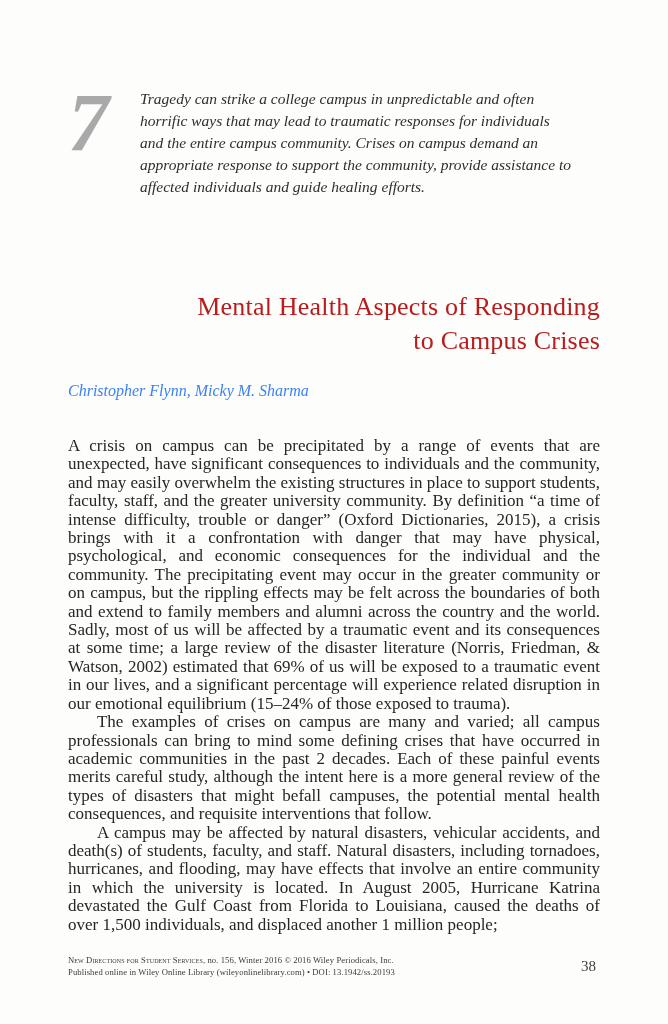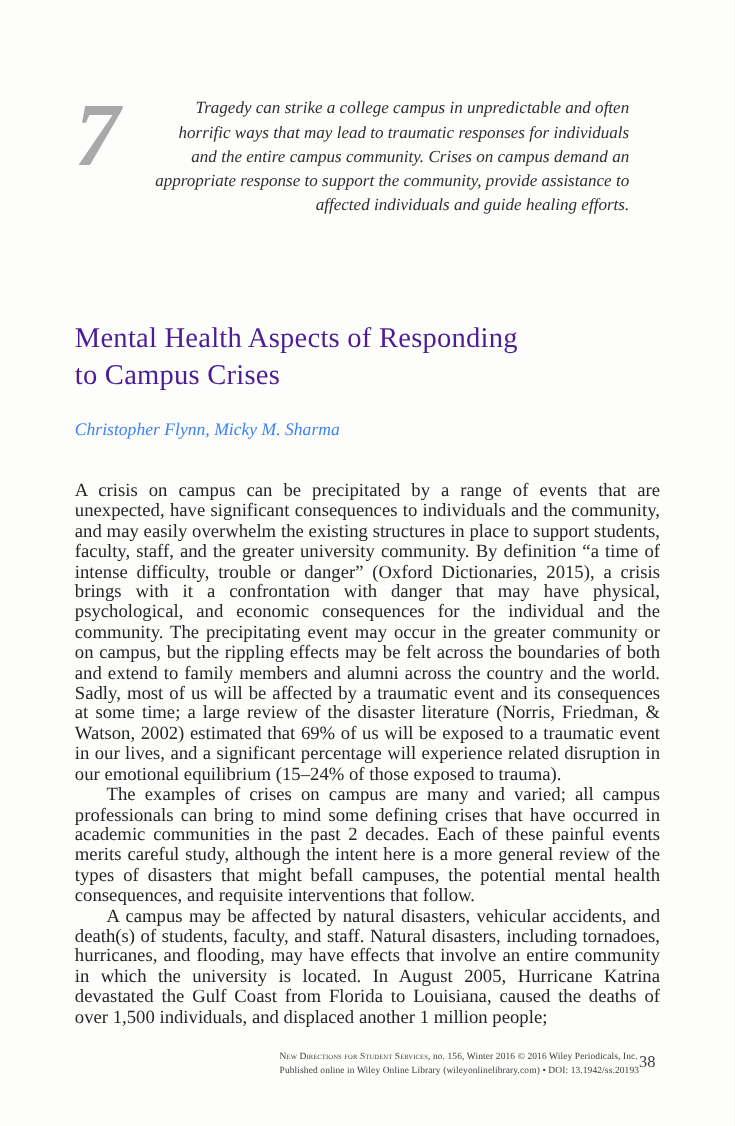--- a/index.html
+++ b/index.html
@@ -27,30 +27,30 @@
     color: #a9a9a9;
     font-weight: 600;
   }
   .epigraph {
     flex: 1;
     max-width: 432px;
     font-style: italic;
     font-size: 15.5px;
     line-height: 22px;
     color: #2e2e2e;
-    text-align: right;
   }
   .chapter-title {
     margin-top: 92px;
     font-size: 26px;
     line-height: 34px;
     font-weight: normal;
     letter-spacing: 0.2px;
-    color: #4c1d95;
+    color: #b91c1c;
     white-space: pre-line;
+    text-align: right;
   }
   .authors {
     margin-top: 24px;
     font-style: italic;
     font-size: 16px;
     color: #3b82f6;
   }
   .body-text {
     margin-top: 37px;
     font-size: 17px;
@@ -59,21 +59,21 @@
     color: #262626;
   }
   .body-text p { margin: 0; }
   .body-text p.indent { text-indent: 1.7em; }
   .footer {
     position: absolute;
     left: 68px;
     right: 68px;
     bottom: 46px;
     display: flex;
-    justify-content: flex-end;
+    justify-content: space-between;
     align-items: center;
   }
   .imprint {
     font-size: 8.6px;
     line-height: 12px;
     color: #3a3a3a;
     letter-spacing: 0.1px;
   }
   .journal-name { font-variant: small-caps; }
   .page-number {

